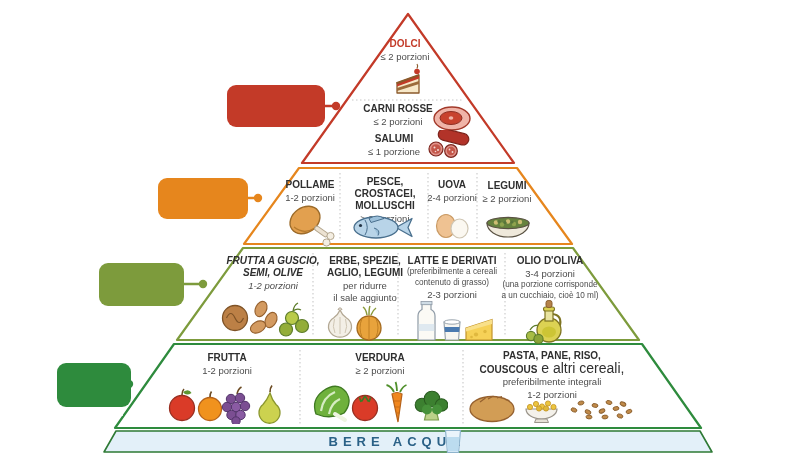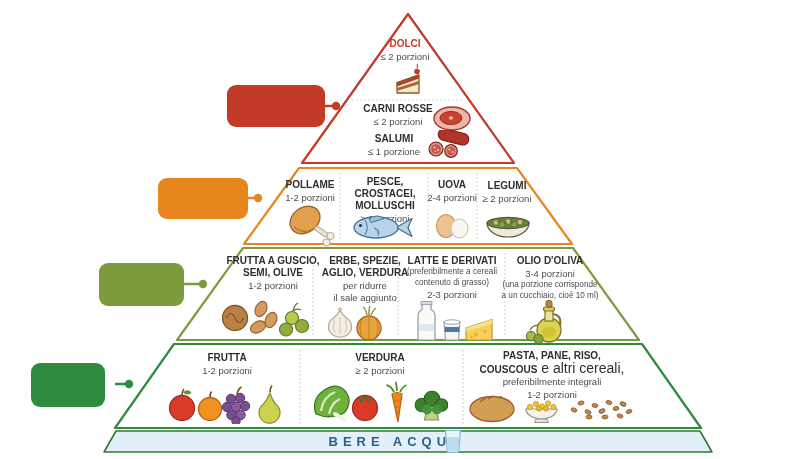--- a/index.html
+++ b/index.html
@@ -67,21 +67,21 @@
     <span>OCCASIONALE</span>
   </div>
   <div class="legend orange" style="left:158px;top:178px;width:90px;height:41px;">
     <span>CONSUMO</span>
     <span>SETTIMANALE</span>
   </div>
   <div class="legend olive" style="left:99px;top:263px;width:85px;height:43px;">
     <span>CONSUMO</span>
     <span>GIORNALIERO</span>
   </div>
-  <div class="legend green" style="left:31px;top:363px;width:74px;height:44px;">
+  <div class="legend green" style="left:57px;top:363px;width:74px;height:44px;">
     <span>PASTI</span>
     <span>PRINCIPALI</span>
   </div>
 
   <div class="cell" style="left:355px;top:38px;width:100px;">
     <div class="fname red">DOLCI</div>
     <div class="fport">≤ 2 porzioni</div>
   </div>
   <div class="cell" style="left:348px;top:103px;width:100px;">
     <div class="fname">CARNI ROSSE</div>
@@ -103,28 +103,28 @@
   </div>
   <div class="cell" style="left:412px;top:179px;width:80px;">
     <div class="fname">UOVA</div>
     <div class="fport">2-4 porzioni</div>
   </div>
   <div class="cell" style="left:467px;top:180px;width:80px;text-align:center;">
     <div class="fname">LEGUMI</div>
     <div class="fport">≥ 2 porzioni</div>
   </div>
 
-  <div class="cell" style="left:208px;top:255px;width:130px;">
+  <div class="cell" style="left:208px;top:255px;width:130px;font-style:italic;">
     <div class="fname">FRUTTA A GUSCIO,</div>
     <div class="fname">SEMI, OLIVE</div>
     <div class="fport">1-2 porzioni</div>
   </div>
   <div class="cell" style="left:310px;top:255px;width:110px;">
     <div class="fname">ERBE, SPEZIE,</div>
-    <div class="fname">AGLIO, VERDURA</div>
+    <div class="fname">AGLIO, LEGUMI</div>
     <div class="fport">per ridurre</div>
     <div class="fport" style="margin-top:0;">il sale aggiunto</div>
   </div>
   <div class="cell" style="left:377px;top:255px;width:150px;">
     <div class="fname">LATTE E DERIVATI</div>
     <div class="fnote">(preferibilmente a cereali</div>
     <div class="fnote">contenuto di grasso)</div>
     <div class="fport">2-3 porzioni</div>
   </div>
   <div class="cell" style="left:480px;top:255px;width:140px;">

